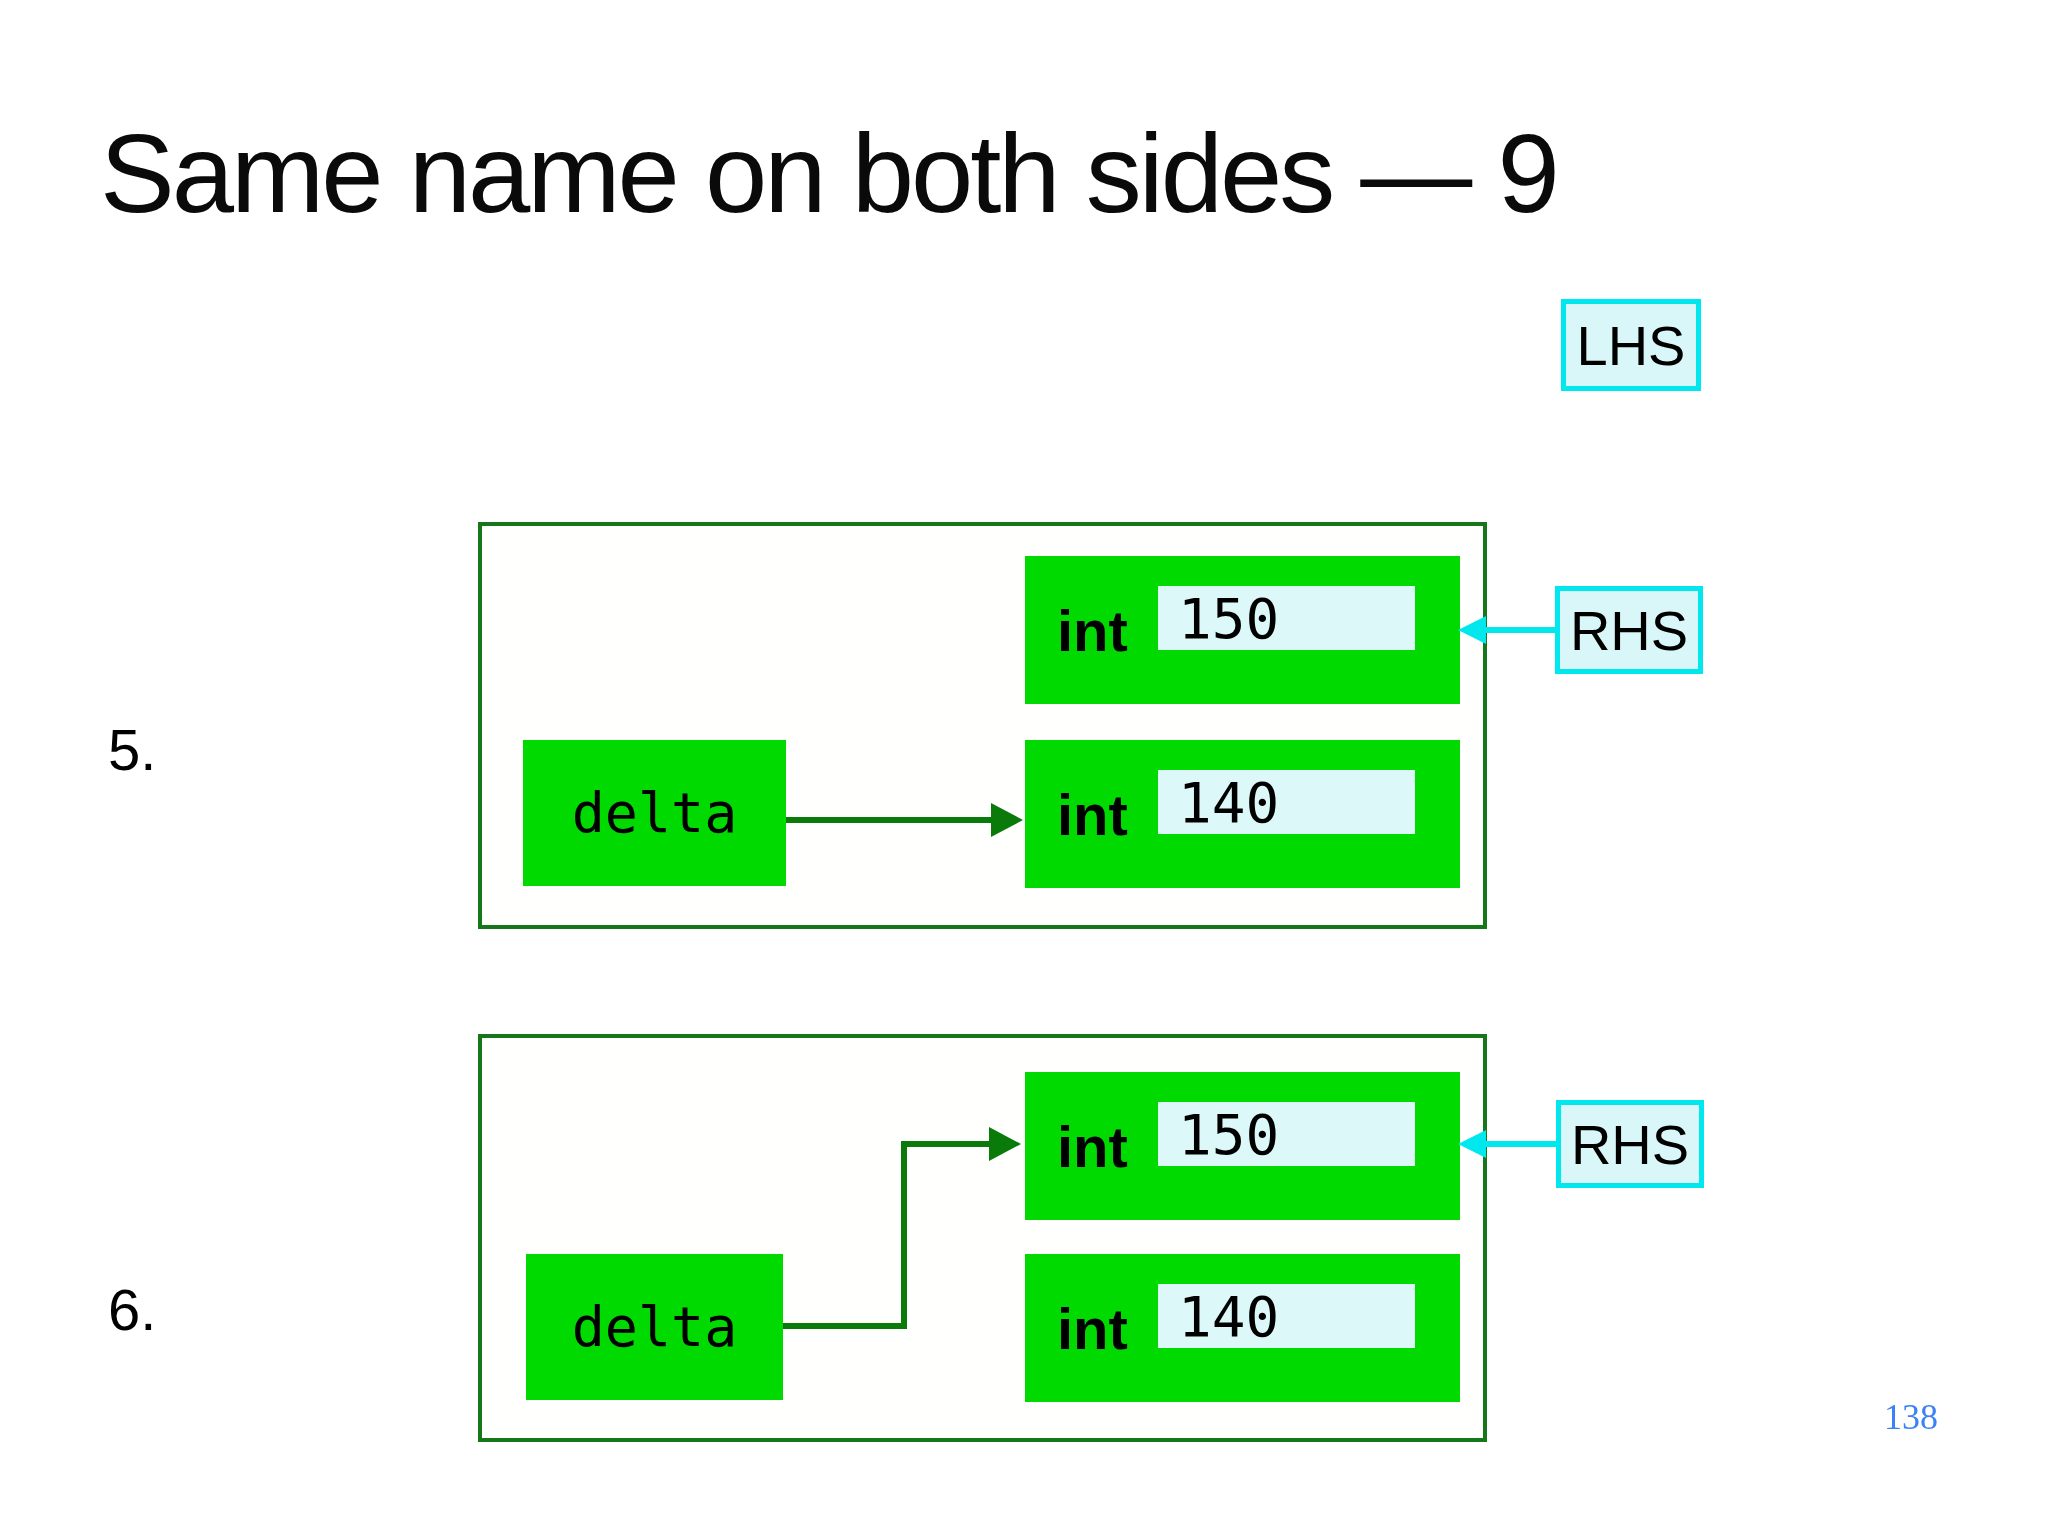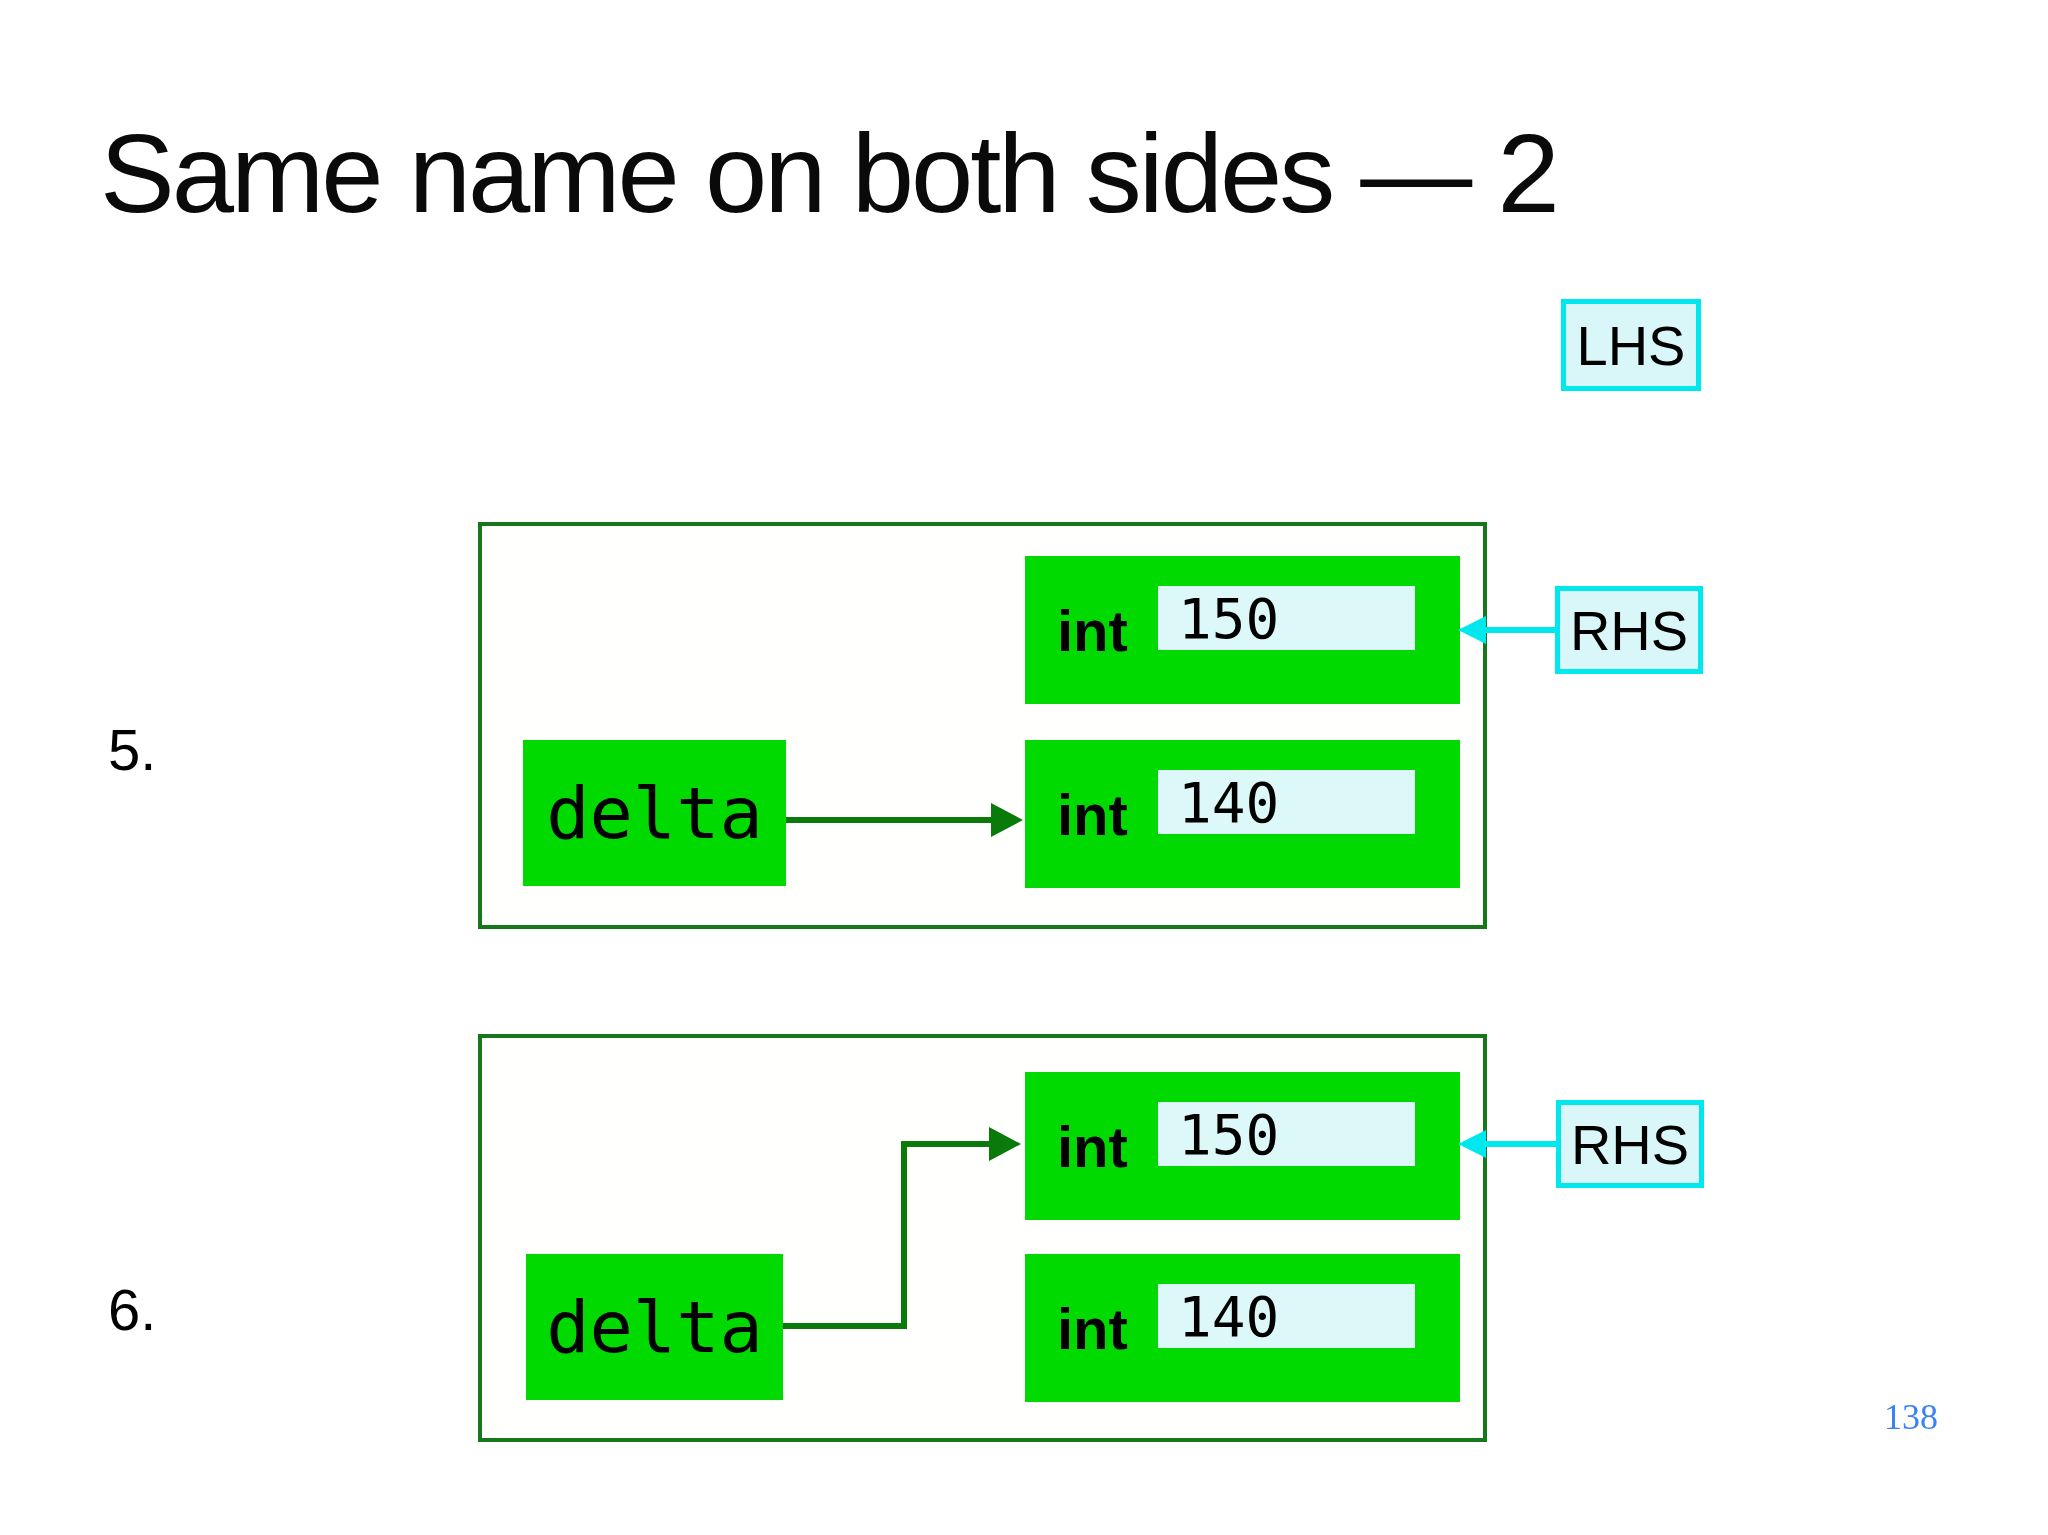--- a/index.html
+++ b/index.html
@@ -44,21 +44,21 @@
   #g6-old { left:1025px; top:1254px; }
   .var  { justify-content:center; }
   #g5-var { left:523px; top:740px;  width:263px; height:146px; }
   #g6-var { left:526px; top:1254px; width:257px; height:146px; }
   .type-label { font-weight:bold; font-size:58px; margin-left:32px; color:#000; }
   .value-box {
     position:absolute; left:133px; top:30px; width:257px; height:64px;
     background:#dcf8f8; display:flex; align-items:center; box-sizing:border-box;
     padding-left:20px; font-family:"DejaVu Sans Mono", monospace; font-size:56px; color:#000;
   }
-  .var-name { font-family:"DejaVu Sans Mono", monospace; font-size:72px; color:#000; }
+  .var-name { font-family:"DejaVu Sans Mono", monospace; font-size:55px; color:#000; }
   
   .line { position:absolute; background:#0a7a0a; }
   .head { position:absolute; width:0; height:0; }
   .cyan-line { background:#00e8ee; }
   
   #arrow5-line { left:786px; top:817px; width:209px; height:6px; }
   #arrow5-head { left:991px; top:803px;
     border-top:17px solid transparent; border-bottom:17px solid transparent;
     border-left:32px solid #0a7a0a; }
   
@@ -84,21 +84,21 @@
   .page-num {
     position:absolute; left:1884px; top:1396px;
     font-family:"Liberation Serif", serif; font-size:36px; color:#3b82f6;
   }
 </style>
 </head>
 <body>
 
 <div class="slide">
 
-  <div class="title">Same name on both sides — 2</div>
+  <div class="title">Same name on both sides — 9</div>
 
 
   <div class="tag" id="tag-lhs">LHS</div>
 
   <div class="step-num" id="step5">5.</div>
   <div class="frame" id="frame5"></div>
 
   <div class="gbox obj" id="g5-new">
     <span class="type-label">int</span>
     <span class="value-box">150</span>

